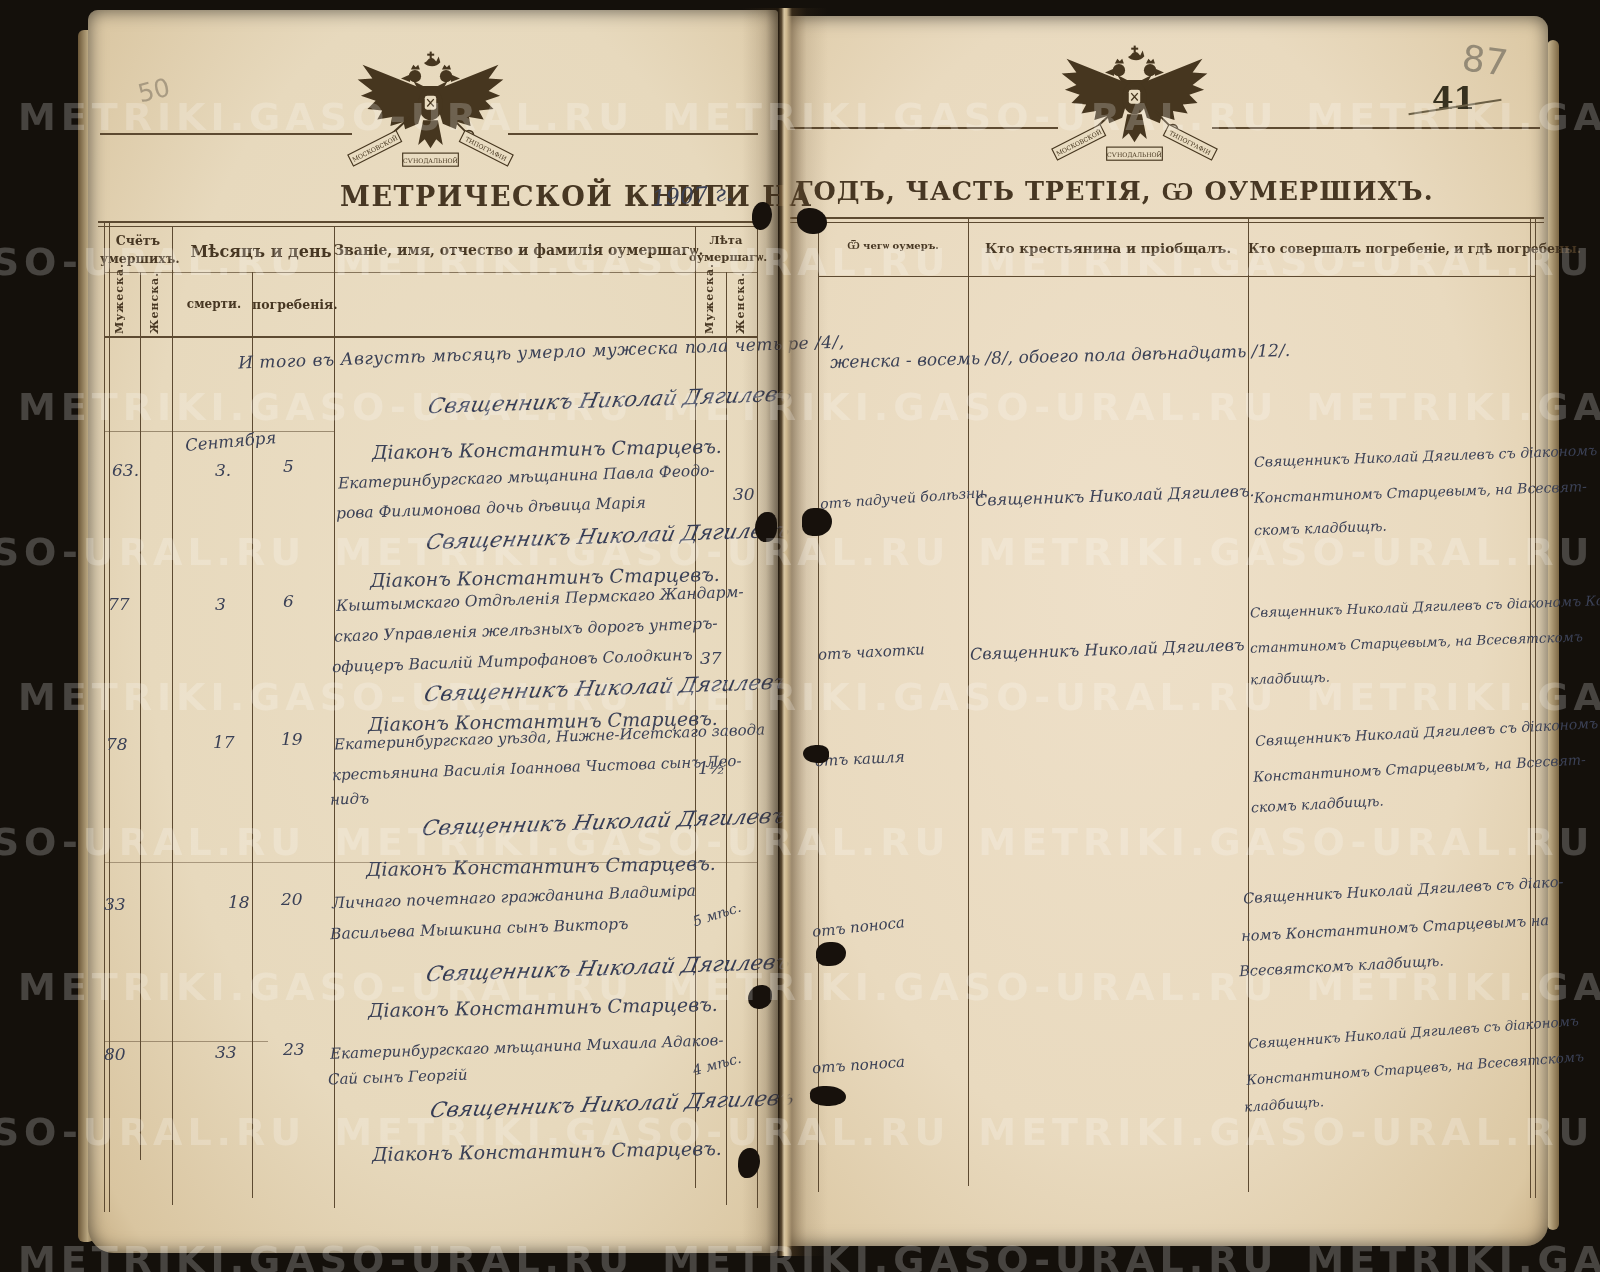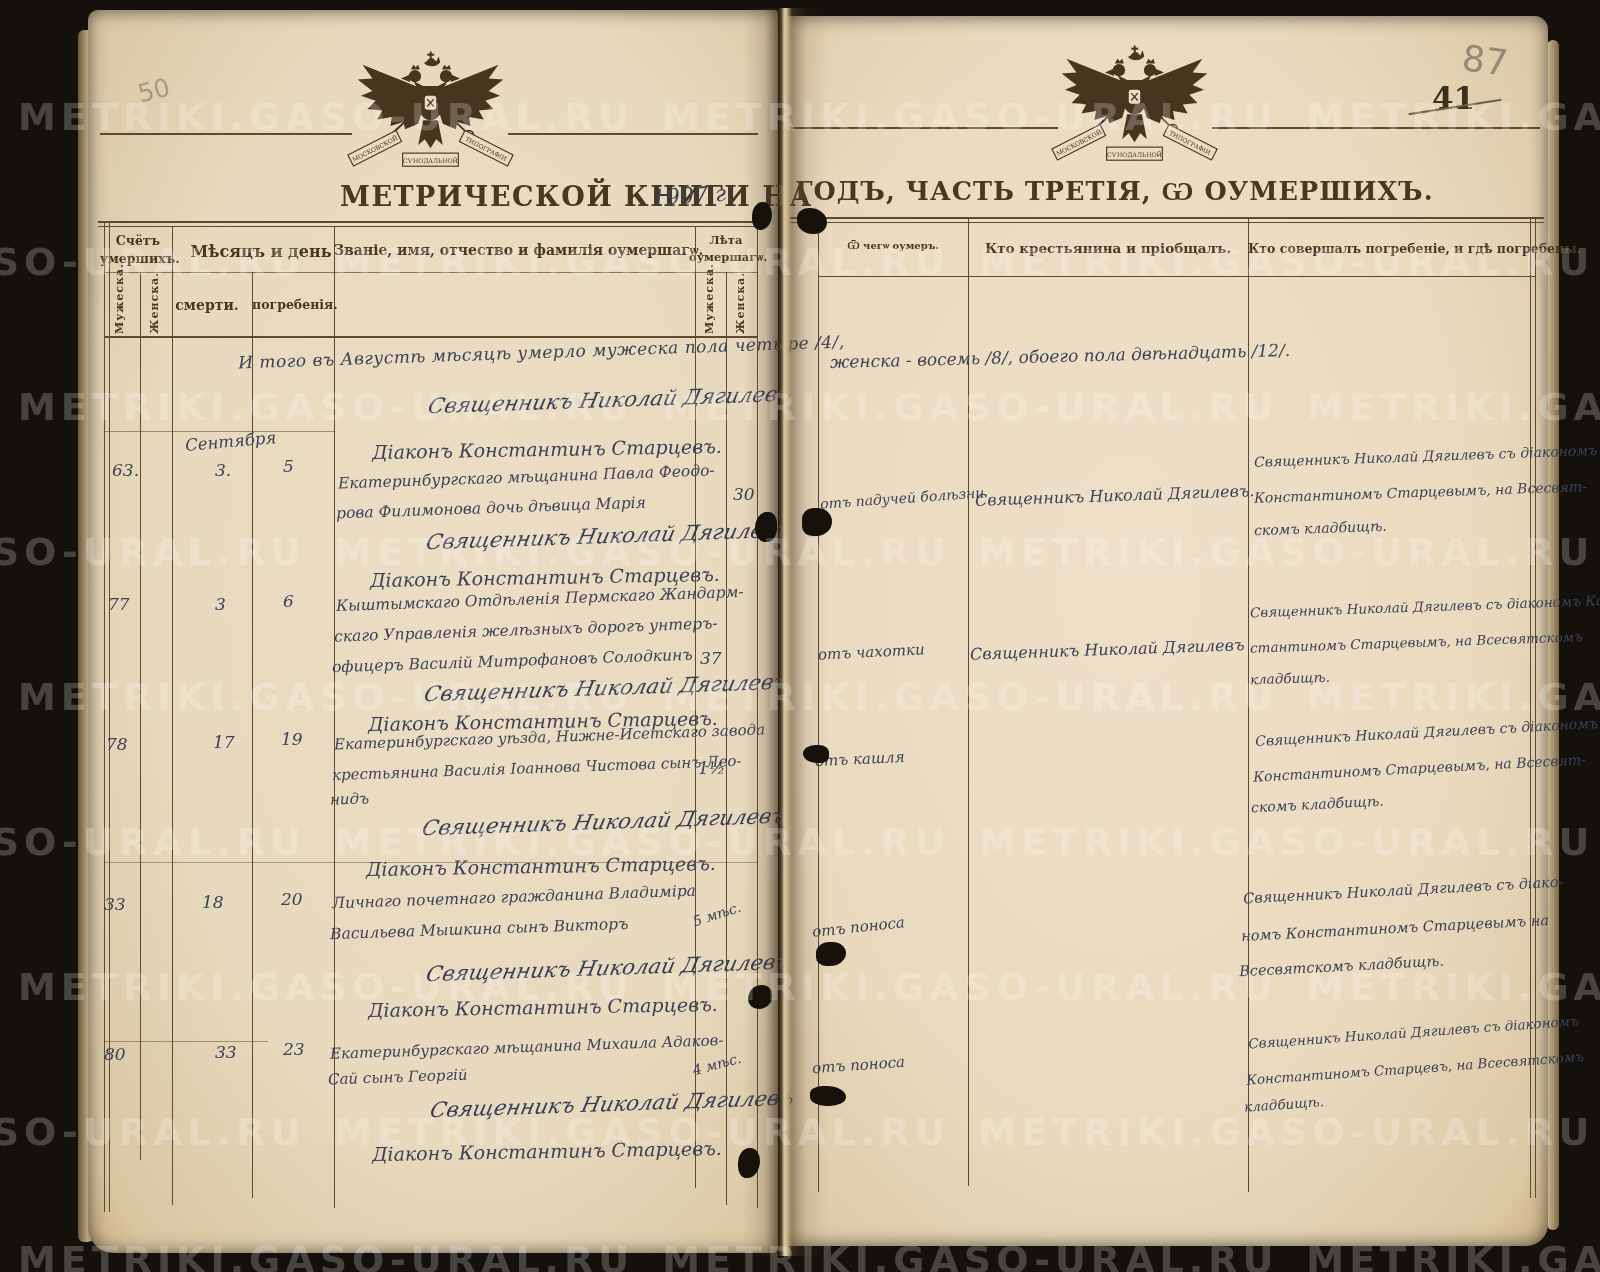--- a/index.html
+++ b/index.html
@@ -126,21 +126,21 @@
   <div class="vl" style="left:757px;top:221px;height:987px"></div>
 
   <span class="print ctr" style="left:104px;top:233px;width:68px;font-size:12.5px">Счётъ</span>
   <span class="print ctr" style="left:100px;top:251px;width:76px;font-size:12.5px">умершихъ.</span>
   <span class="print ctr" style="left:180px;top:242px;width:162px;font-size:16px">Мѣсяцъ и день</span>
   <span class="print ctr" style="left:334px;top:242px;width:361px;font-size:14px">Званіе, имя, отчество и фамилія оумершагѡ.</span>
   <span class="print ctr" style="left:695px;top:233px;width:62px;font-size:11.5px">Лѣта</span>
   <span class="print ctr" style="left:689px;top:250px;width:74px;font-size:11.5px">оумершагѡ.</span>
   <span class="vtext" style="left:113px;top:276px;height:58px">Мужеска.</span>
   <span class="vtext" style="left:148px;top:276px;height:58px">Женска.</span>
-  <span class="print ctr" style="left:167px;top:297px;width:80px;font-size:14px">смерти.</span>
+  <span class="print ctr" style="left:174px;top:297px;width:80px;font-size:12px">смерти.</span>
   <span class="print ctr" style="left:252px;top:297px;width:82px;font-size:12.5px">погребенія.</span>
   <span class="vtext" style="left:703px;top:276px;height:58px">Мужеска.</span>
   <span class="vtext" style="left:734px;top:276px;height:58px">Женска.</span>
 
   <span class="hand" style="left:238px;top:342px;font-size:17px;letter-spacing:.5px;transform:rotate(-2deg)">И того въ Августѣ мѣсяцѣ умерло мужеска пола четыре /4/,</span>
 
   <span class="hand sig" style="left:430px;top:388px">Священникъ Николай Дягилевъ</span>
   <span class="hand dea" style="left:372px;top:438px">Діаконъ Константинъ Старцевъ.</span>
 
   <span class="hand" style="left:185px;top:432px;font-size:16.5px;transform:rotate(-5deg)">Сентября</span>
@@ -167,21 +167,21 @@
   <span class="hand num" style="left:213px;top:732px">17</span>
   <span class="hand num" style="left:281px;top:729px">19</span>
   <span class="hand" style="left:334px;top:728px;font-size:15px;transform:rotate(-2deg)">Екатеринбургскаго уѣзда, Нижне-Исетскаго завода</span>
   <span class="hand" style="left:332px;top:759px;font-size:15px;transform:rotate(-2deg)">крестьянина Василія Іоаннова Чистова сынъ Лео-</span>
   <span class="hand" style="left:330px;top:790px;font-size:15px;transform:rotate(-2deg)">нидъ</span>
   <span class="hand num" style="left:698px;top:758px">1½</span>
   <span class="hand sig" style="left:424px;top:810px">Священникъ Николай Дягилевъ</span>
   <span class="hand dea" style="left:366px;top:855px">Діаконъ Константинъ Старцевъ.</span>
 
   <span class="hand num" style="left:104px;top:894px">33</span>
-  <span class="hand num" style="left:202px;top:892px">18</span>
+  <span class="hand num" style="left:228px;top:892px">18</span>
   <span class="hand num" style="left:281px;top:889px">20</span>
   <span class="hand" style="left:332px;top:888px;font-size:15.5px;transform:rotate(-2deg)">Личнаго почетнаго гражданина Владиміра</span>
   <span class="hand" style="left:330px;top:920px;font-size:15.5px;transform:rotate(-2deg)">Васильева Мышкина сынъ Викторъ</span>
   <span class="hand" style="left:692px;top:906px;font-size:14px;transform:rotate(-18deg)">5 мѣс.</span>
   <span class="hand sig" style="left:428px;top:956px">Священникъ Николай Дягилевъ</span>
   <span class="hand dea" style="left:368px;top:996px">Діаконъ Константинъ Старцевъ.</span>
 
   <span class="hand num" style="left:104px;top:1044px">80</span>
   <span class="hand num" style="left:215px;top:1042px">33</span>
   <span class="hand num" style="left:283px;top:1039px">23</span>

